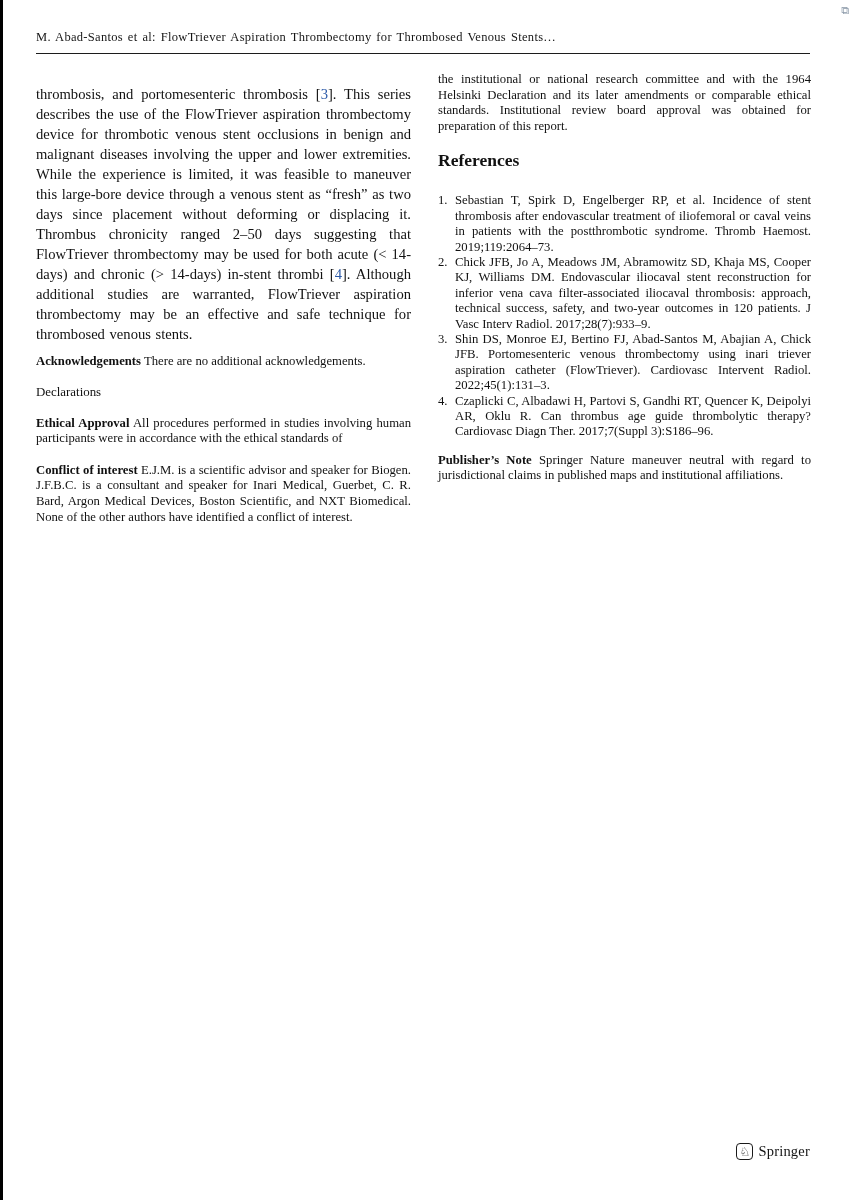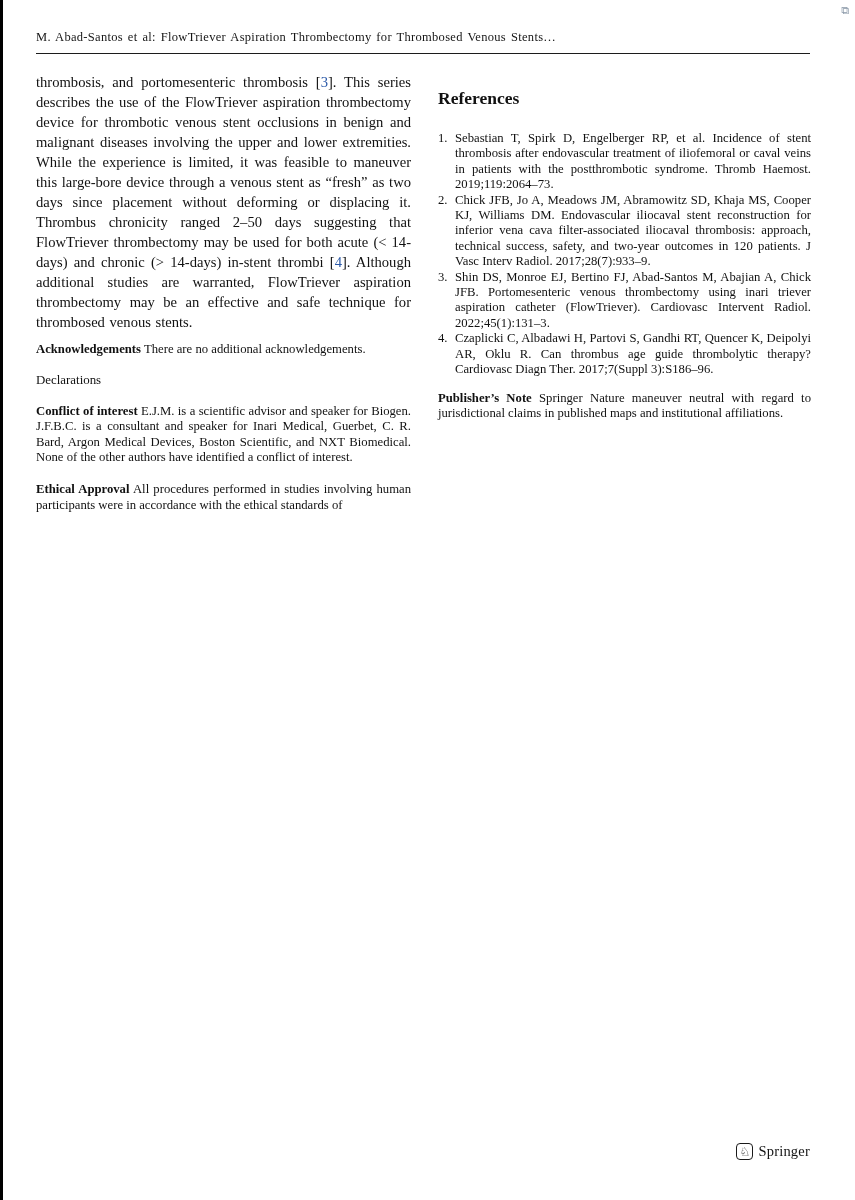--- a/index.html
+++ b/index.html
@@ -23,21 +23,21 @@
   }
   .running-head {
     position: absolute; left: 36px; top: 30px; width: 775px;
     font-size: 12.5px; letter-spacing: 0.3px; word-spacing: 1.5px;
     color: #151515; white-space: nowrap;
   }
   .head-rule {
     position: absolute; left: 36px; top: 53px;
     width: 774px; height: 1px; background: #1c1c1c;
   }
-  .col-left  { position: absolute; left: 36px;  top: 72px; width: 375px; }
+  .col-left  { position: absolute; left: 36px;  top: 84px; width: 375px; }
   .col-right { position: absolute; left: 438px; top: 72px; width: 373px; }
   .body-text {
     font-size: 14.6px; line-height: 20px;
     text-align: justify; word-spacing: 1px;
   }
   .cite { color: var(--cite, #2b59a8); text-decoration: none; cursor: pointer; }
   .small {
     font-size: 12.7px; line-height: 15.6px;
     text-align: justify;
   }
@@ -81,26 +81,27 @@
   <div class="running-head">M. Abad-Santos et al: FlowTriever Aspiration Thrombectomy for Thrombosed Venous Stents…</div>
   <div class="head-rule"></div>
 
   <div class="col-left">
     <p class="body-text"><span>thrombosis, and portomesenteric thrombosis [</span><a class="cite">3</a><span>]. This series describes the use of the FlowTriever aspiration thrombectomy device for thrombotic venous stent occlusions in benign and malignant diseases involving the upper and lower extremities. While the experience is limited, it was feasible to maneuver this large-bore device through a venous stent as “fresh” as two days since placement without deforming or displacing it. Thrombus chronicity ranged 2–50 days suggesting that FlowTriever thrombectomy may be used for both acute (&lt; 14-days) and chronic (&gt; 14-days) in-stent thrombi [</span><a class="cite">4</a><span>]. Although additional studies are warranted, FlowTriever aspiration thrombectomy may be an effective and safe technique for thrombosed venous stents.</span></p>
 
     <p class="small ack"><b>Acknowledgements</b><span> There are no additional acknowledgements.</span></p>
 
     <p class="decl-heading">Declarations</p>
 
+    <p class="small ethics"><b>Ethical Approval</b><span> All procedures performed in studies involving human participants were in accordance with the ethical standards of</span></p>
+
     <p class="small coi"><b>Conflict of interest</b><span> E.J.M. is a scientific advisor and speaker for Biogen. J.F.B.C. is a consultant and speaker for Inari Medical, Guerbet, C. R. Bard, Argon Medical Devices, Boston Scientific, and NXT Biomedical. None of the other authors have identified a conflict of interest.</span></p>
-
-    <p class="small ethics"><b>Ethical Approval</b><span> All procedures performed in studies involving human participants were in accordance with the ethical standards of</span></p>
   </div>
 
   <div class="col-right">
+    <p class="small">the institutional or national research committee and with the 1964 Helsinki Declaration and its later amendments or comparable ethical standards. Institutional review board approval was obtained for preparation of this report.</p>
 
     <h2 class="refs-heading">References</h2>
 
     <ol class="refs">
       <li><span class="refnum">1.</span><span>Sebastian T, Spirk D, Engelberger RP, et al. Incidence of stent thrombosis after endovascular treatment of iliofemoral or caval veins in patients with the postthrombotic syndrome. Thromb Haemost. 2019;119:2064–73.</span></li>
       <li><span class="refnum">2.</span><span>Chick JFB, Jo A, Meadows JM, Abramowitz SD, Khaja MS, Cooper KJ, Williams DM. Endovascular iliocaval stent reconstruction for inferior vena cava filter-associated iliocaval thrombosis: approach, technical success, safety, and two-year outcomes in 120 patients. J Vasc Interv Radiol. 2017;28(7):933–9.</span></li>
       <li><span class="refnum">3.</span><span>Shin DS, Monroe EJ, Bertino FJ, Abad-Santos M, Abajian A, Chick JFB. Portomesenteric venous thrombectomy using inari triever aspiration catheter (FlowTriever). Cardiovasc Intervent Radiol. 2022;45(1):131–3.</span></li>
       <li><span class="refnum">4.</span><span>Czaplicki C, Albadawi H, Partovi S, Gandhi RT, Quencer K, Deipolyi AR, Oklu R. Can thrombus age guide thrombolytic therapy? Cardiovasc Diagn Ther. 2017;7(Suppl 3):S186–96.</span></li>
     </ol>
 

